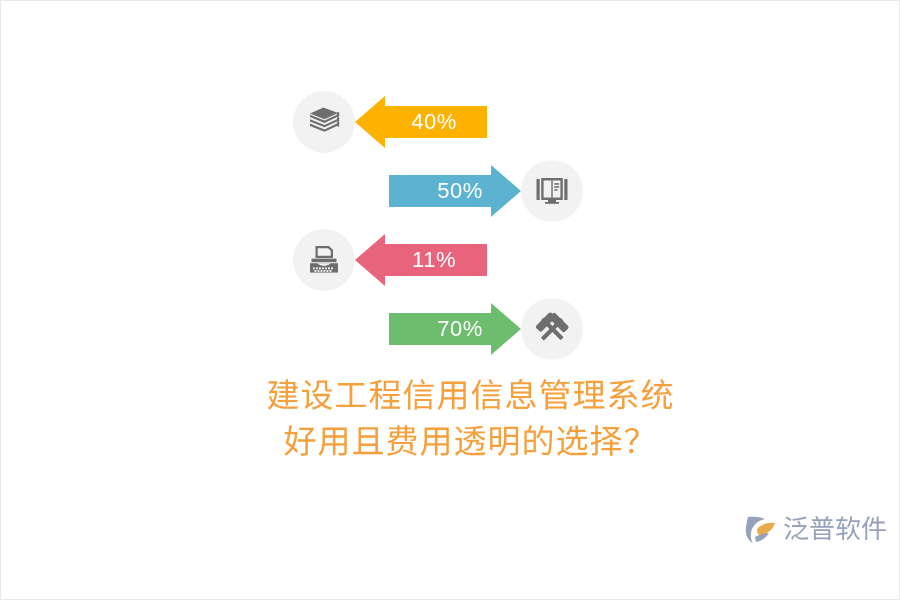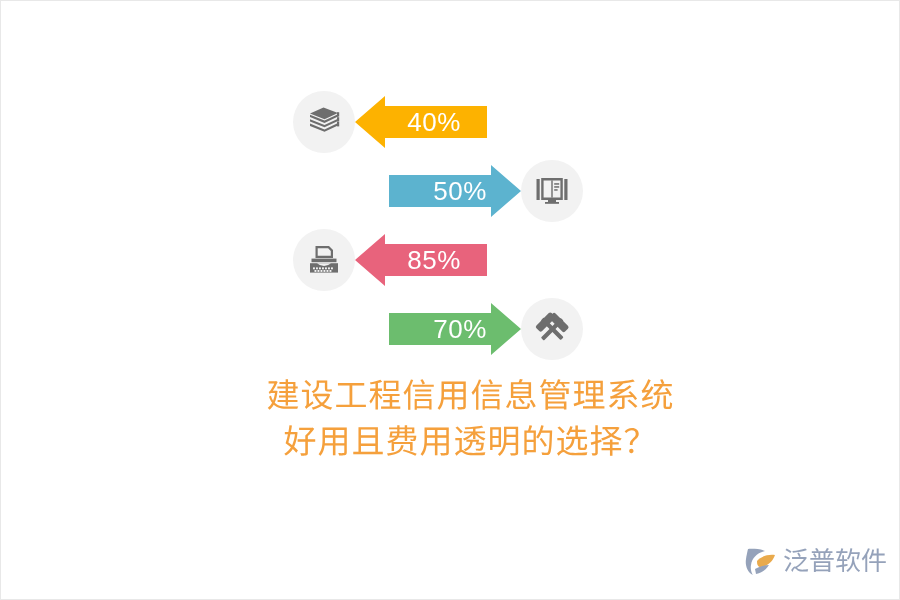--- a/index.html
+++ b/index.html
@@ -77,21 +77,21 @@
 
   .arrow-label {
     position: absolute;
     top: 0;
     left: 0;
     width: 132px;
     height: 52px;
     display: flex;
     align-items: center;
     color: #ffffff;
-    font-size: 26px;
+    font-size: 22px;
     font-family: "Liberation Sans", "DejaVu Sans", sans-serif;
     letter-spacing: 0.5px;
     pointer-events: none;
   }
   .arrow.to-left  .arrow-label { justify-content: center; padding-left: 26px; box-sizing: border-box; }
   .arrow.to-right .arrow-label { justify-content: center; padding-right: 26px; box-sizing: border-box; padding-left: 36px; }
 
   
   .headline {
     position: absolute;
@@ -105,21 +105,21 @@
     line-height: 46px;
     letter-spacing: 1px;
     white-space: nowrap;
   }
   .headline .line { display: block; padding-left: 39px; }
 
   
   .watermark {
     position: absolute;
     right: 14px;
-    bottom: 0;
+    bottom: 32px;
     width: 148px;
     height: 58px;
     opacity: 0.92;
   }
   .wm-top {
     display: flex;
     align-items: center;
     justify-content: flex-end;
     gap: 4px;
     height: 36px;
@@ -218,21 +218,21 @@
               <rect x="22.5" y="30" width="1.9" height="1.9"></rect>
               <rect x="25.5" y="30" width="1.9" height="1.9"></rect>
             </g>
           </g>
         </svg>
       </div>
       <div class="arrow to-left">
         <svg viewBox="0 0 132 52" preserveAspectRatio="none" aria-hidden="true">
           <polygon points="0,26 30,0 30,10 132,10 132,42 30,42 30,52" fill="#e8637c"></polygon>
         </svg>
-        <span class="arrow-label">85%</span>
+        <span class="arrow-label">11%</span>
       </div>
     </div>
 
     <div class="row row-3">
       <div class="arrow to-right">
         <svg viewBox="0 0 132 52" preserveAspectRatio="none" aria-hidden="true">
           <polygon points="132,26 102,0 102,10 0,10 0,42 102,42 102,52" fill="#6cbd6e"></polygon>
         </svg>
         <span class="arrow-label">70%</span>
       </div>

